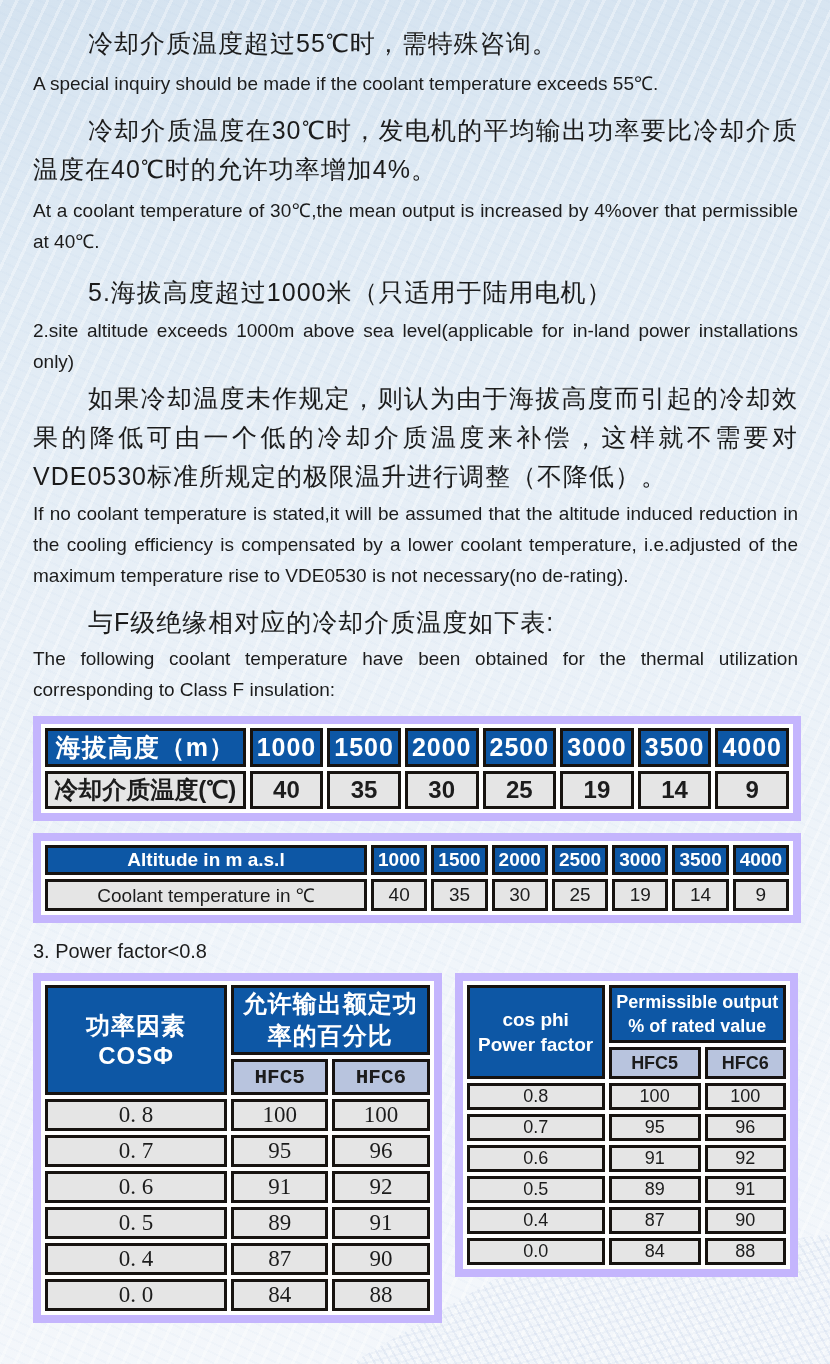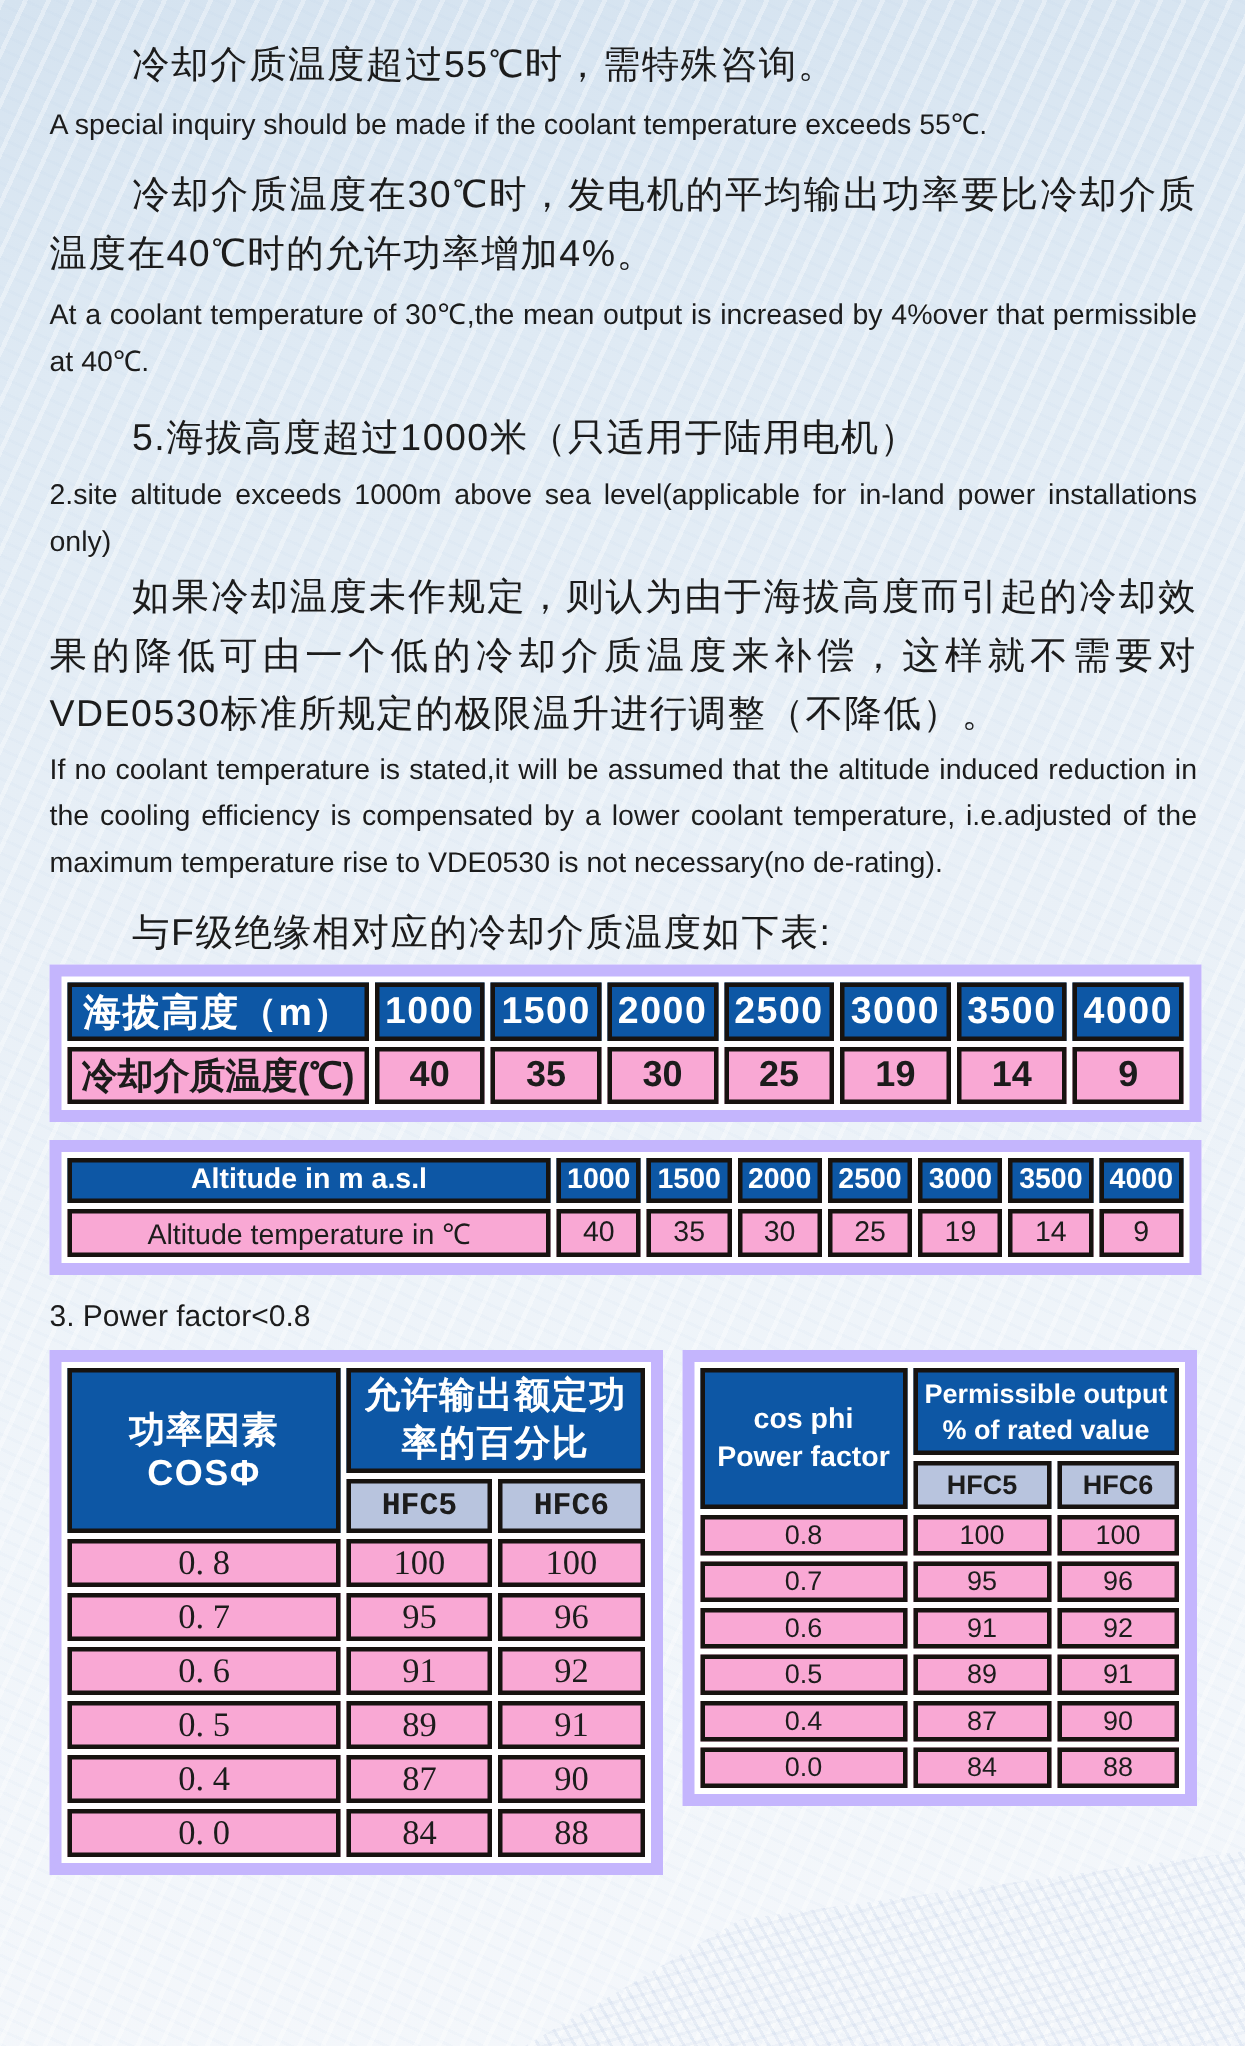--- a/index.html
+++ b/index.html
@@ -42,21 +42,21 @@
   .m-p3cn { margin:2px 0 2px; }
   .m-p3en { margin:0 0 8px; }
   .m-p4cn { margin:12px 0 2px; }
   .m-p4en { margin:0 0 11px; }
   .m-h3cn { margin:8px 0 4px; }
   .m-h3en { margin:0 0 6px; font-size:20px; }
 
   table { border-collapse:separate; border-spacing:4px; background:#ffffff; border:8px solid #c4b5fd; }
   th, td { border:3px solid #171310; text-align:center; vertical-align:middle; padding:0 4px; }
   .blue-cell { background:#0d57a5; color:#ffffff; }
-  .gray-cell { background:#f9a8d4; color:#1c1c1c; }
+  .gray-cell { background:#e5e5e5; color:#1c1c1c; }
   .lav-cell  { background:#b8c4de; color:#1c1c1c; }
 
   .alt-cn { width:768px; margin-bottom:12px; }
   .alt-cn th { height:36px; font-size:25px; font-weight:bold; letter-spacing:1px; }
   .alt-cn td { height:34px; font-size:24px; font-weight:bold; }
   .alt-cn .c0 { width:240px; }
 
   .alt-en { width:768px; margin-bottom:13px; }
   .alt-en th { height:30px; font-size:19px; font-weight:bold; }
   .alt-en td { height:30px; font-size:19px; font-weight:normal; }
@@ -91,20 +91,21 @@
   <p class="cn indent just m-p2cn">冷却介质温度在30℃时，发电机的平均输出功率要比冷却介质温度在40℃时的允许功率增加4%。</p>
   <p class="en just m-p2en">At a coolant temperature of 30℃,the mean output is increased by 4%over that permissible at 40℃.</p>
 
   <p class="cn-h indent m-h2cn">5.海拔高度超过1000米（只适用于陆用电机）</p>
   <p class="en just m-h2en">2.site altitude exceeds 1000m above sea level(applicable for in-land power installations only)</p>
 
   <p class="cn indent just m-p3cn">如果冷却温度未作规定，则认为由于海拔高度而引起的冷却效果的降低可由一个低的冷却介质温度来补偿，这样就不需要对VDE0530标准所规定的极限温升进行调整（不降低）。</p>
   <p class="en just m-p3en">If no coolant temperature is stated,it will be assumed that the altitude induced reduction in the cooling efficiency is compensated by a lower coolant temperature, i.e.adjusted of the maximum temperature rise to VDE0530 is not necessary(no de-rating).</p>
 
   <p class="cn-h indent m-p4cn">与F级绝缘相对应的冷却介质温度如下表:</p>
+  <p class="en just m-p4en">The following coolant temperature have been obtained for the thermal utilization corresponding to Class F insulation:</p>
 
   <table class="alt-cn">
     <thead>
       <tr id="alt-cn-head">
           <th class="blue-cell c0">海拔高度（m）</th>
           <th class="blue-cell">1000</th>
           <th class="blue-cell">1500</th>
           <th class="blue-cell">2000</th>
           <th class="blue-cell">2500</th>
           <th class="blue-cell">3000</th>
@@ -134,21 +135,21 @@
           <th class="blue-cell">1500</th>
           <th class="blue-cell">2000</th>
           <th class="blue-cell">2500</th>
           <th class="blue-cell">3000</th>
           <th class="blue-cell">3500</th>
           <th class="blue-cell">4000</th>
         </tr>
     </thead>
     <tbody>
       <tr id="alt-en-row">
-          <td class="gray-cell c0">Altitude temperature in ℃</td>
+          <td class="gray-cell c0">Coolant temperature in ℃</td>
           <td class="gray-cell">40</td>
           <td class="gray-cell">35</td>
           <td class="gray-cell">30</td>
           <td class="gray-cell">25</td>
           <td class="gray-cell">19</td>
           <td class="gray-cell">14</td>
           <td class="gray-cell">9</td>
         </tr>
     </tbody>
   </table>

